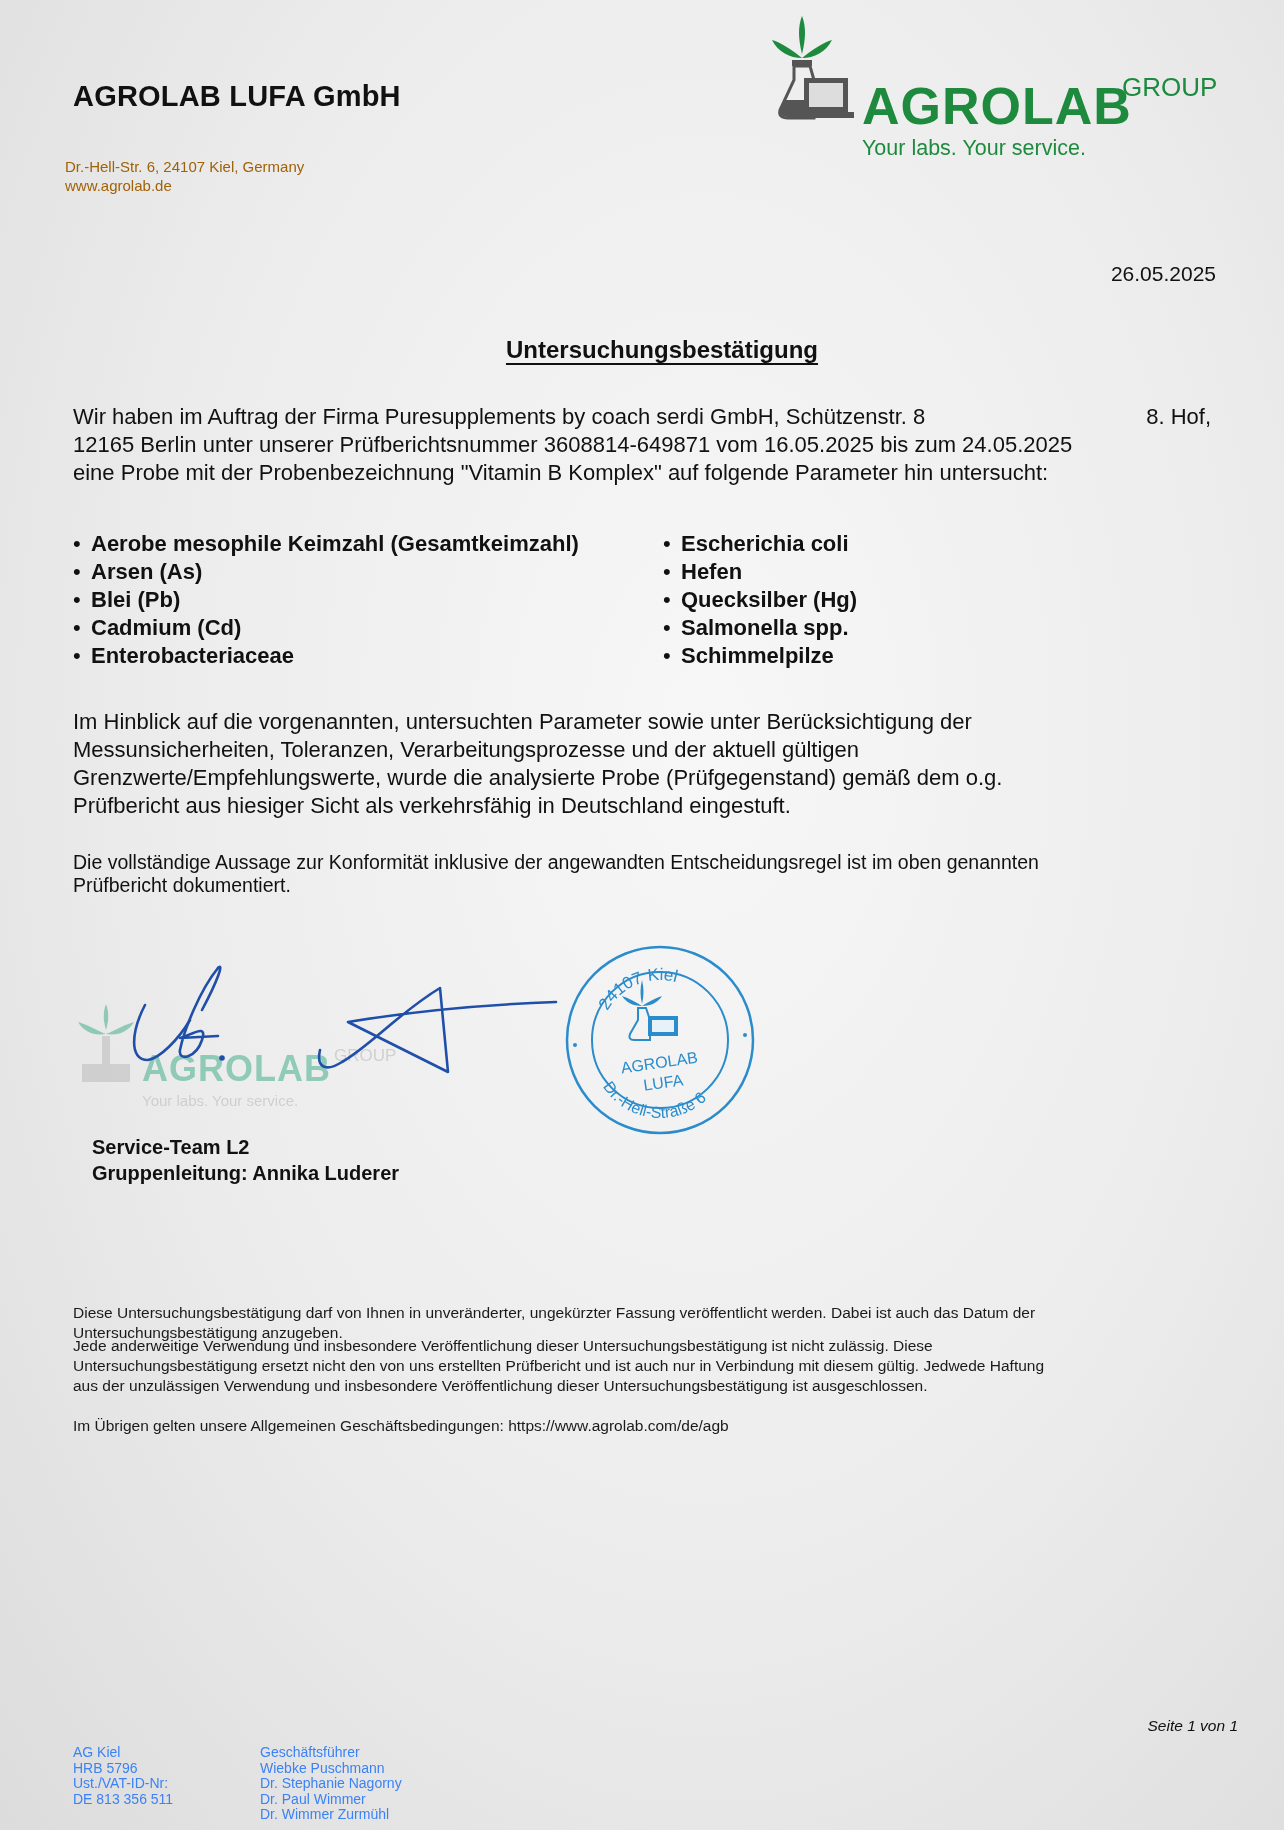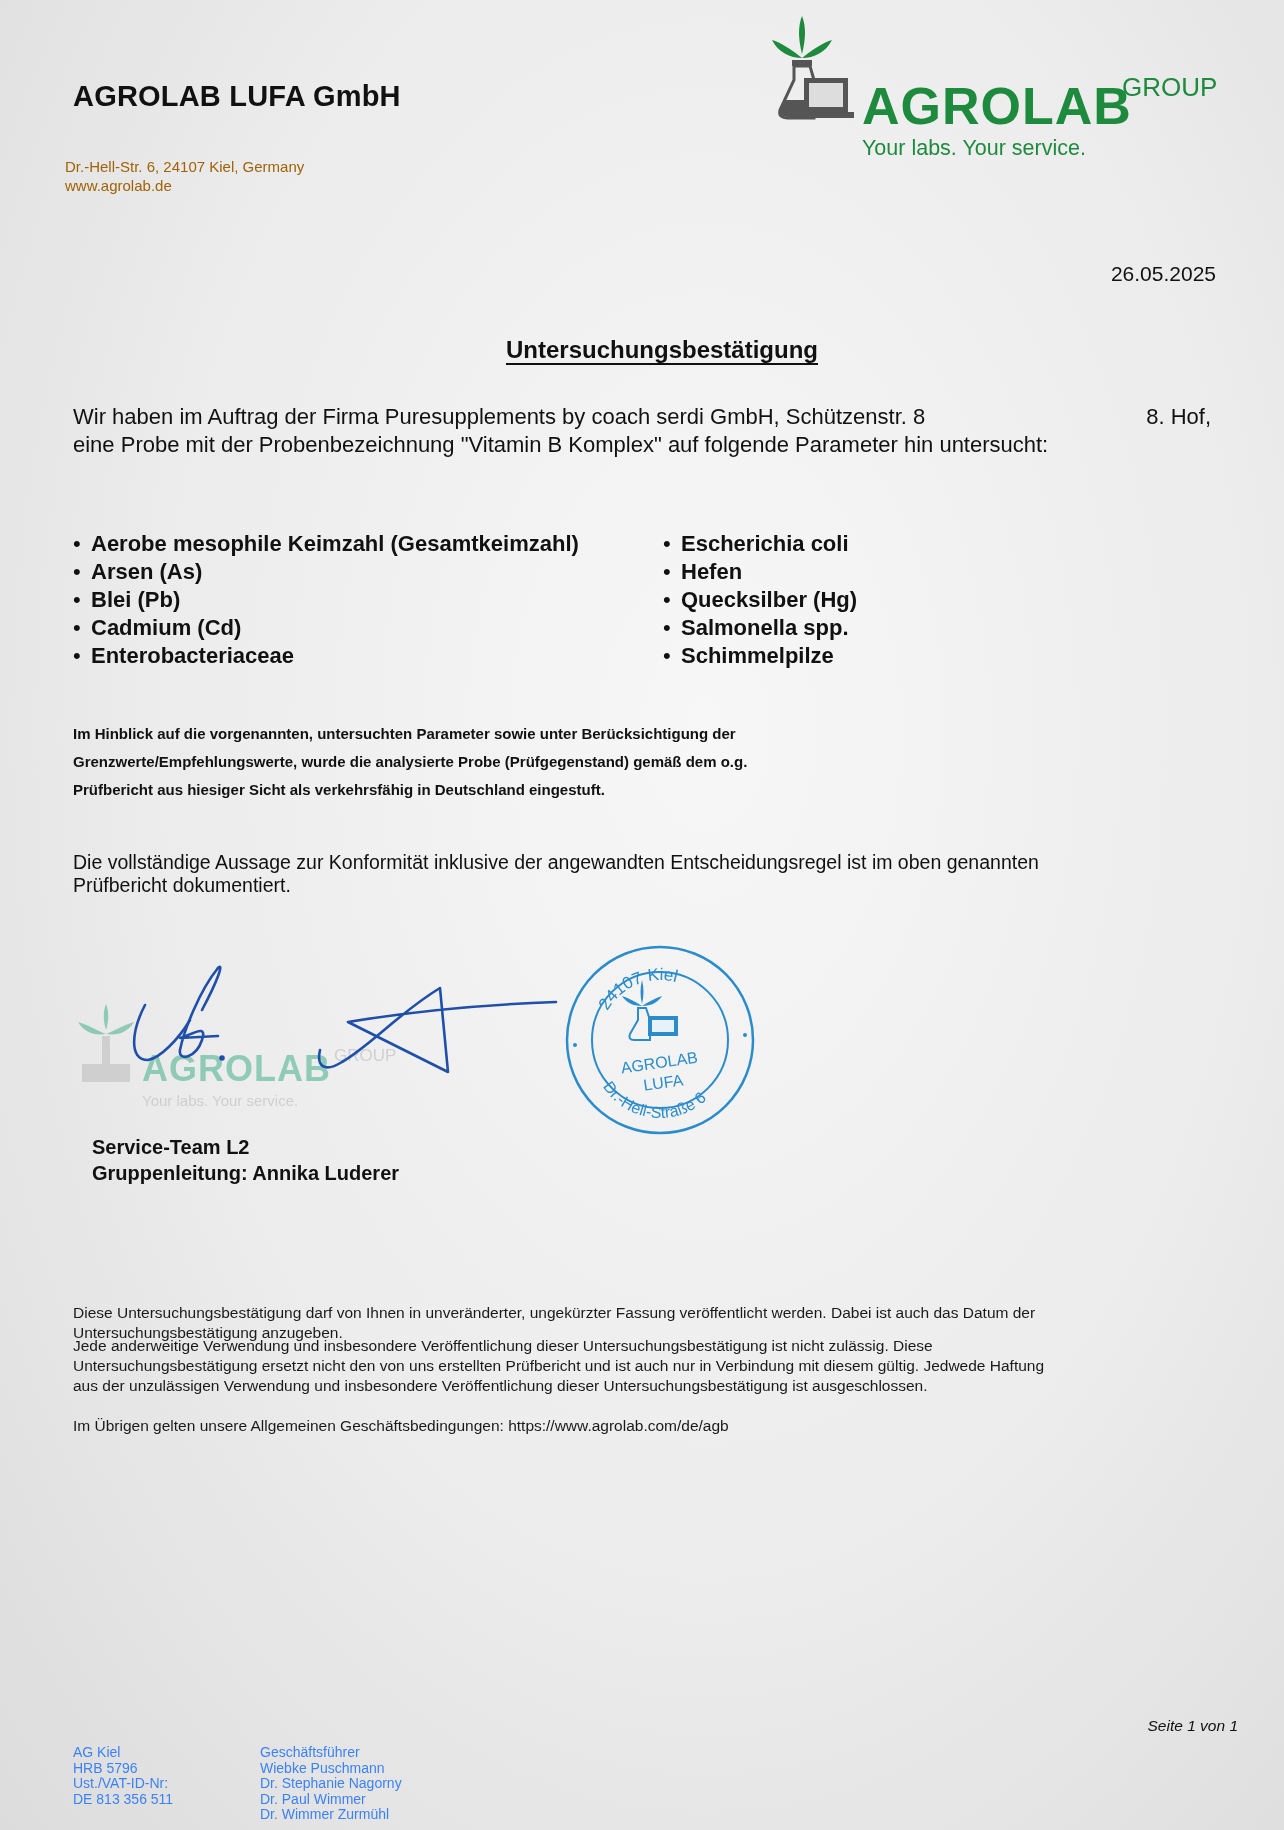--- a/index.html
+++ b/index.html
@@ -16,21 +16,21 @@
   .logo-group { position:absolute; left:352px; top:58px; font-size:26px; color:#1e8a3e; }
   .logo-tag { position:absolute; left:92px; top:122px; font-size:21.5px; color:#1e8a3e; }
   .date { right:68px; top:262px; font-size:21px; }
   .title { left:0; width:1324px; top:336px; text-align:center; font-size:24px; font-weight:bold; text-decoration:underline; text-underline-offset:5px; }
   .intro { left:73px; top:403px; width:1138px; font-size:22px; line-height:28px; }
   .intro .line { display:flex; justify-content:space-between; white-space:nowrap; }
   .params { left:73px; top:530px; font-size:22px; font-weight:bold; line-height:28px; }
   .col { position:absolute; top:0; white-space:nowrap; }
   .col2 { left:590px; }
   .bullet { display:inline-block; width:18px; font-weight:normal; }
-  .verdict { left:73px; top:708px; width:1150px; font-size:15px; font-weight:bold; line-height:28px;margin-top:12px; }
+  .verdict { left:73px; top:708px; width:1150px; font-size:22px; font-weight:normal; line-height:28px; }
   .conform { left:73px; top:851px; width:1150px; font-size:19.5px; line-height:23px; }
   .wm { left:76px; top:996px; width:340px; height:120px; opacity:0.55; }
   .wm-word { position:absolute; left:66px; top:52px; font-size:36px; font-weight:bold; color:#43b08a; letter-spacing:1px; }
   .wm-group { position:absolute; left:258px; top:50px; font-size:17px; color:#b7b7b7; }
   .wm-tag { position:absolute; left:66px; top:96px; font-size:15px; color:#b7b7b7; }
   .sig { left:120px; top:950px; width:440px; height:150px; }
   .stamp { left:560px; top:940px; width:200px; height:200px; }
   .signer { left:92px; top:1134px; font-size:20px; font-weight:bold; line-height:26px; }
   .disc { left:73px; width:1150px; font-size:15.5px; line-height:20px; color:#1a1a1a; }
   .d1 { top:1273px;margin-top:30px; }
@@ -69,20 +69,23 @@
 
 <div class="abs date">26.05.2025</div>
 <div class="abs title">Untersuchungsbestätigung</div>
 
 <div class="abs intro">
   <div class="line">
     <span>Wir haben im Auftrag der Firma Puresupplements by coach serdi GmbH, Schützenstr. 8</span>
     <span>8. Hof,</span>
   </div>
   <div class="line">
+    <span>12165 Berlin unter unserer Prüfberichtsnummer 3608814-649871 vom 16.05.2025 bis zum 24.05.2025</span>
+  </div>
+  <div class="line">
     <span>eine Probe mit der Probenbezeichnung "Vitamin B Komplex" auf folgende Parameter hin untersucht:</span>
   </div>
 </div>
 
 <div class="abs params">
   <div class="col col1">
     <div><span class="bullet">•</span><span>Aerobe mesophile Keimzahl (Gesamtkeimzahl)</span></div>
     <div><span class="bullet">•</span><span>Arsen (As)</span></div>
     <div><span class="bullet">•</span><span>Blei (Pb)</span></div>
     <div><span class="bullet">•</span><span>Cadmium (Cd)</span></div>
@@ -92,20 +95,21 @@
     <div><span class="bullet">•</span><span>Escherichia coli</span></div>
     <div><span class="bullet">•</span><span>Hefen</span></div>
     <div><span class="bullet">•</span><span>Quecksilber (Hg)</span></div>
     <div><span class="bullet">•</span><span>Salmonella spp.</span></div>
     <div><span class="bullet">•</span><span>Schimmelpilze</span></div>
   </div>
 </div>
 
 <div class="abs verdict">
   <div>Im Hinblick auf die vorgenannten, untersuchten Parameter sowie unter Berücksichtigung der</div>
+  <div>Messunsicherheiten, Toleranzen, Verarbeitungsprozesse und der aktuell gültigen</div>
   <div>Grenzwerte/Empfehlungswerte, wurde die analysierte Probe (Prüfgegenstand) gemäß dem o.g.</div>
   <div>Prüfbericht aus hiesiger Sicht als verkehrsfähig in Deutschland eingestuft.</div>
 </div>
 
 <div class="abs conform">
   <div>Die vollständige Aussage zur Konformität inklusive der angewandten Entscheidungsregel ist im oben genannten</div>
   <div>Prüfbericht dokumentiert.</div>
 </div>
 
 <div class="abs wm">

